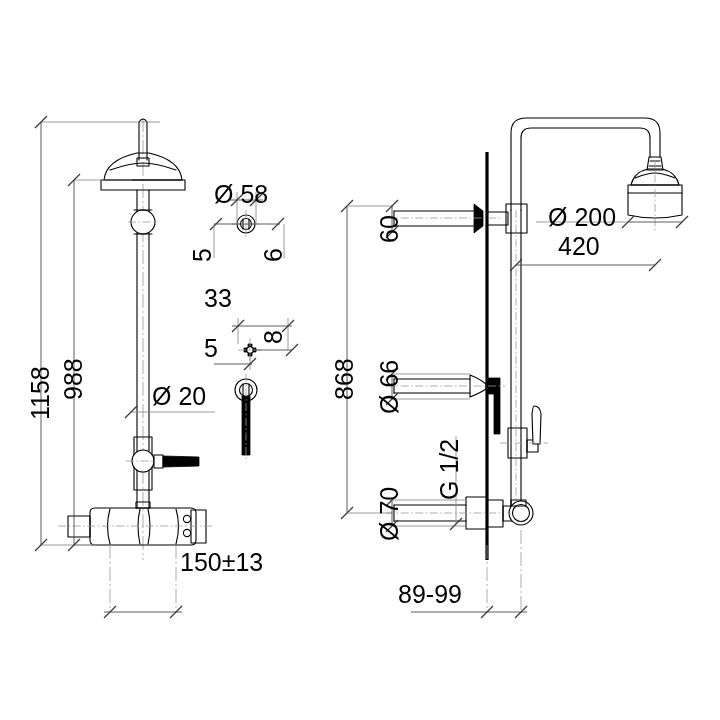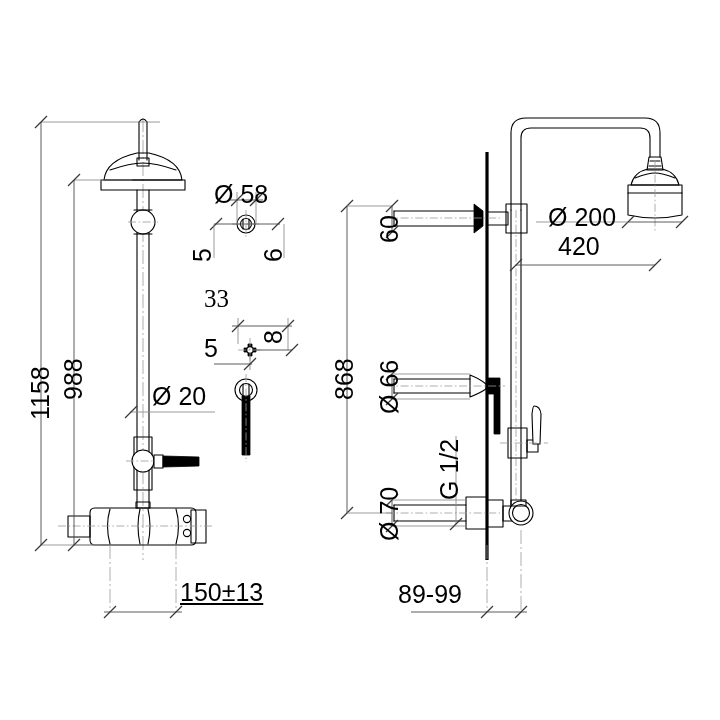--- a/index.html
+++ b/index.html
@@ -269,29 +269,29 @@
       <line class="tick" x1="515" y1="618" x2="527" y2="606"></line>
     </g>
   </svg>
 
   <div class="dimtext rot90" style="left:28px; top:420px;">1158</div>
 
   <div class="dimtext rot90" style="left:61px; top:400px;">988</div>
 
   <div class="dimtext" style="left:152px; top:384px;text-align:right;">Ø 20</div>
 
-  <div class="dimtext" style="left:180px; top:580px;text-decoration:underline;">150±13</div>
+  <div class="dimtext" style="left:180px; top:550px;">150±13</div>
 
   <div class="dimtext" style="left:214px; top:182px;">Ø 58</div>
 
   <div class="dimtext rot90" style="left:190px; top:262px;">5</div>
 
   <div class="dimtext rot90" style="left:261px; top:262px;">6</div>
 
-  <div class="dimtext" style="left:204px; top:286px;font-family:Liberation Serif, serif;">33</div>
+  <div class="dimtext" style="left:204px; top:286px;">33</div>
 
   <div class="dimtext" style="left:204px; top:336px;">5</div>
 
   <div class="dimtext rot90" style="left:261px; top:344px;">8</div>
 
   <div class="dimtext rot90" style="left:332px; top:400px;">868</div>
 
   <div class="dimtext rot90" style="left:377px; top:243px;">60</div>
 
   <div class="dimtext rot90" style="left:377px; top:414px;">Ø 66</div>

